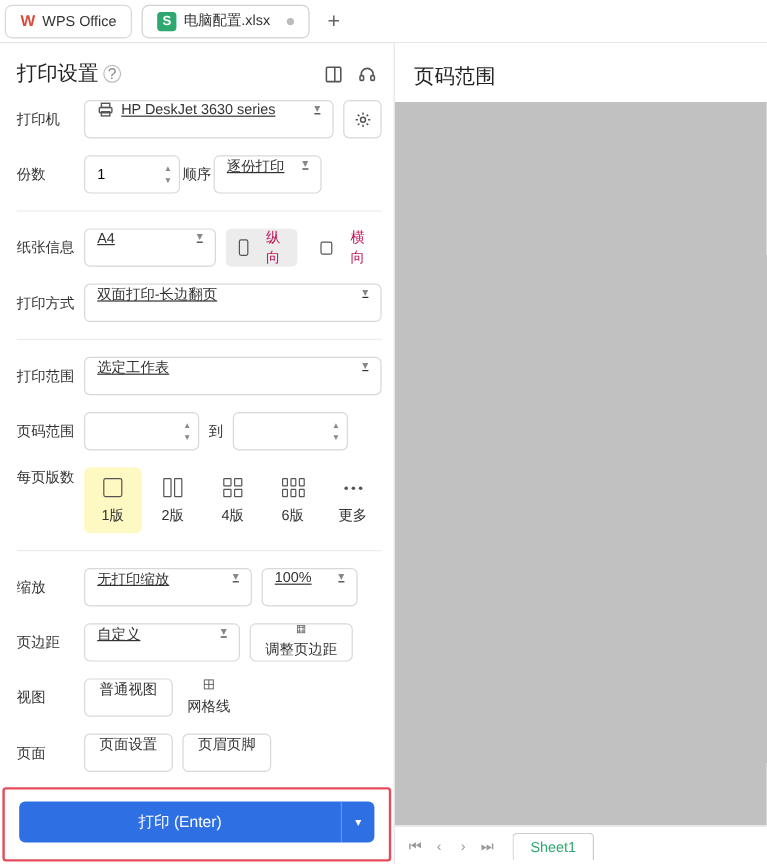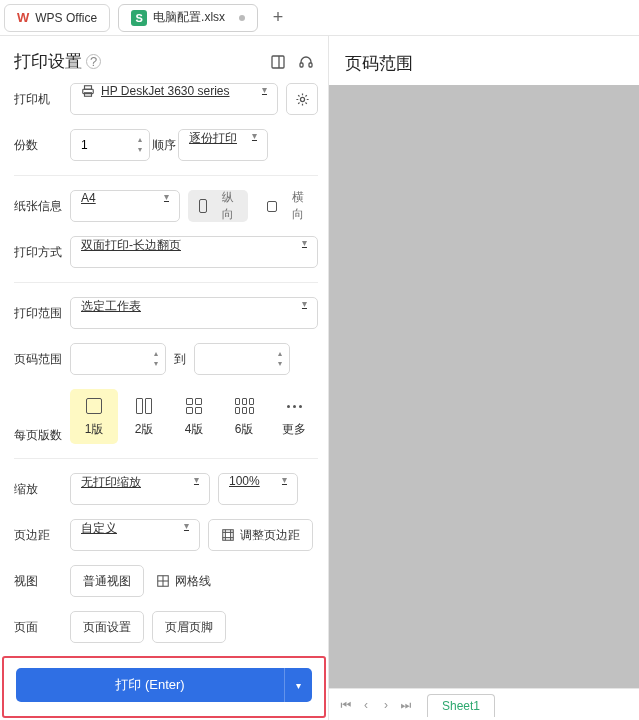--- a/index.html
+++ b/index.html
@@ -43,40 +43,40 @@
 .select .picon { margin-right: 6px; color: #555; }
 .gear-btn { width: 32px; height: 32px; border: 1px solid #d8d8d8; border-radius: 5px; display: flex; align-items: center; justify-content: center; color: #555; cursor: pointer; }
 
 .spinner { width: 80px; height: 32px; border: 1px solid #d8d8d8; border-radius: 5px; display: flex; align-items: center; padding: 0 4px 0 10px; font-size: 12px; position: relative; }
 .spinner .spins { display: flex; flex-direction: column; margin-left: auto; line-height: 8px; color: #888; font-size: 8px; }
 .spinner .spins span { cursor: pointer; padding: 1px 3px; }
 
 .sep { height: 1px; background: #ececec; margin: 4px 0 14px 0; }
 
 
-.orient-btn { height: 32px; padding: 0 10px; border: 1px solid transparent; border-radius: 5px; display: flex; align-items: center; gap: 15px; font-size: 12px; color: #737373; cursor: pointer; }
+.orient-btn { height: 32px; padding: 0 10px; border: 1px solid transparent; border-radius: 5px; display: flex; align-items: center; gap: 15px; font-size: 12px; color: #be185d; cursor: pointer; }
 .orient-btn.active { background: #ececec; }
 .orect { width: 11px; height: 14px; border: 1.3px solid #555; border-radius: 2px; }
 .orect.land { width: 14px; height: 11px; }
 
 
 .layout-grid { display: flex; gap: 2px; }
 .lbtn { display: flex; flex-direction: column; align-items: center; gap: 6px; width: 48px; padding: 8px 0 6px 0; border-radius: 5px; cursor: pointer; }
 .lbtn.active { background: #fef9c3; }
 .lbtn .licon { height: 18px; display: flex; align-items: center; justify-content: center; color: #555; }
 .lbtn .llabel { font-size: 12px; color: #333; }
 
 .sq { width: 16px; height: 16px; border: 1.3px solid #555; border-radius: 2px; }
 .sq2 { display: flex; gap: 2px; } .sq2 div { width: 7px; height: 16px; border: 1.3px solid #555; border-radius: 1px; }
 .sq4 { display: grid; grid-template-columns: 1fr 1fr; gap: 2px; } .sq4 div { width: 7px; height: 7px; border: 1.3px solid #555; border-radius: 1px; }
 .sq6 { display: grid; grid-template-columns: 1fr 1fr 1fr; gap: 2px; } .sq6 div { width: 5px; height: 7px; border: 1.2px solid #555; border-radius: 1px; }
 .dots3 { display: flex; gap: 3px; } .dots3 div { width: 3px; height: 3px; background: #555; border-radius: 50%; }
 
 
-.pill { height: 32px; padding: 0 12px; border: 1px solid #d8d8d8; border-radius: 5px; display: flex; align-items: center; gap: 5px; font-size: 12px; color: #333; cursor: pointer; background: #fff; }
+.pill { height: 32px; padding: 0 12px; border: 1px solid #d8d8d8; border-radius: 5px; display: flex; align-items: center; gap: 5px; font-size: 12px; color: #333; cursor: pointer; background: #fff; flex-direction: column; }
 
 
 .panel-foot { padding: 10px 12px 14px 12px; border: 2px solid #e74a5b; border-radius: 3px; margin: 2px; }
 .print-btn { display: flex; background: #2f6fe4; border-radius: 5px; overflow: hidden; height: 34px; }
 .print-btn .main-btn { flex: 1; display: flex; align-items: center; justify-content: center; color: #fff; font-size: 13px; cursor: pointer; }
 .print-btn .dd-btn { width: 28px; display: flex; align-items: center; justify-content: center; color: #fff; border-left: 1px solid rgba(255,255,255,0.25); cursor: pointer; font-size: 10px; }
 
 
 .preview-hdr { padding: 16px 16px 10px 16px; font-size: 17px; color: #222; background: #fff; }
 .preview-area { flex: 1; background: #c1c1c1; }
@@ -220,21 +220,21 @@
           <div class="spinner" style="width:96px">
             <span></span>
             <div class="spins">
                 <span>▴</span>
                 <span>▾</span>
               </div>
           </div>
         </div>
       </div>
 
-      <div class="row" style="align-items:flex-end">
+      <div class="row" style="align-items:flex-start">
         <div class="rlabel">每页版数</div>
         <div class="layout-grid">
           <div class="lbtn active">
             <div class="licon">
                 <div class="sq"></div>
               </div>
             <div class="llabel">1版</div>
           </div>
           <div class="lbtn">
             <div class="licon">

